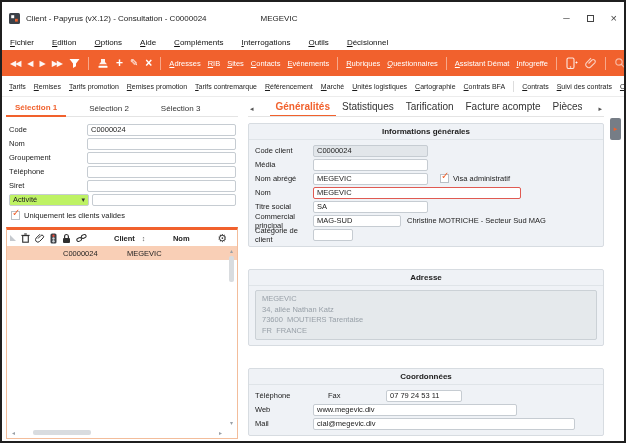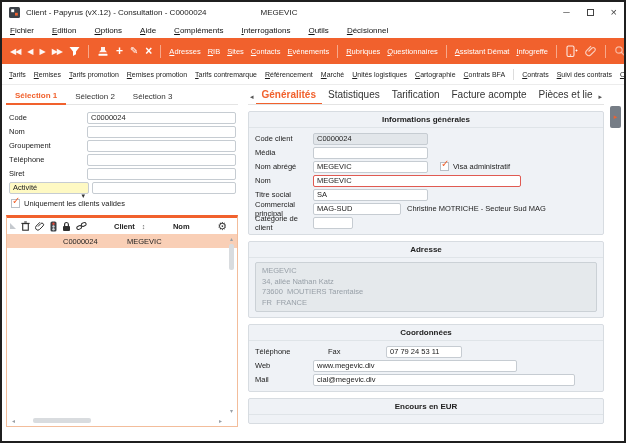--- a/index.html
+++ b/index.html
@@ -1,20 +1,20 @@
 <!DOCTYPE html>
 <html><head>
 <meta charset="utf-8">
 <style>
   html,body{margin:0;padding:0;background:#e8e8e8;font-family:"Liberation Sans","DejaVu Sans",sans-serif;}
   *{box-sizing:border-box;}
   .win{width:626px;height:443px;background:#fff;border:2px solid #1f1f1f;position:relative;overflow:hidden;}
 
   
-  .titlebar{height:20px;display:flex;align-items:center;padding:4px 7px;font-size:8px;color:#222;background:#fff;}
+  .titlebar{height:20px;display:flex;align-items:center;padding:16px 7px;font-size:8px;color:#222;background:#fff;}
   .app-ico{width:11px;height:11px;margin-right:6px;flex-shrink:0;}
   .win-sub{margin-left:54px;}
   .winctl{margin-left:auto;display:flex;gap:17px;align-items:center;color:#444;font-size:9px;}
   .maxbox{width:7px;height:7px;border:1px solid #444;display:inline-block;}
 
   
   .menubar{height:16px;display:flex;align-items:center;padding:0 3px;font-size:8px;color:#111;}
   .menu-item{display:inline-block;padding:0 13px 0 5px;cursor:default;}
   .menu-item::first-letter{text-decoration:underline;}
 
@@ -32,37 +32,37 @@
   .mod-item{white-space:nowrap;}
   .mod-item::first-letter{text-decoration:underline;}
   .mod-sep{width:1px;height:11px;background:#ddd;flex-shrink:0;}
 
   
   .main{height:356px;display:flex;padding:2px 4px 14px 4px;position:relative;background:#fff;}
   .leftcol{width:232px;flex-shrink:0;display:flex;flex-direction:column;}
   .rightcol{flex:1;display:flex;flex-direction:column;margin:0 16px 0 10px;min-width:0;}
 
   
-  .tabstrip{display:flex;align-items:flex-end;height:18px;border-bottom:1px solid #e4e4e4;font-size:8px;color:#333;}
+  .tabstrip{display:flex;align-items:flex-end;height:18px;border-bottom:1px solid #e4e4e4;font-size:8px;color:#333;gap:14px;}
   .tab{padding:2px 9px 3px;white-space:nowrap;cursor:default;}
   .tab.active{color:#F1612D;font-weight:bold;border-bottom:2px solid #F1612D;margin-bottom:-1px;}
   .tab-arrow{color:#555;font-size:7px;padding:0 2px 3px;flex-shrink:0;}
   .gtabs-scroll{flex:1;display:flex;overflow:hidden;}
   .gtab{padding:2px 6px 3px;white-space:nowrap;flex-shrink:0;font-size:10px;}
   .gtab.active{color:#F1612D;font-weight:bold;border-bottom:2px solid #F1612D;margin-bottom:-1px;}
 
   
   .selform{padding:6px 2px 0 3px;font-size:7.5px;color:#222;}
   .frow{display:flex;align-items:center;height:13px;margin-bottom:1px;}
   .frow label{width:78px;flex-shrink:0;}
   .inp{height:12px;border:1px solid #C6CCD2;border-radius:2px;font-size:7.5px;font-family:inherit;padding:0 3px;color:#222;background:#fff;width:100%;outline:none;}
   .inp.gray{background:#E2E6EA;}
   .inp.red{border-color:#E05A52;}
   .inp.num{text-align:right;}
-  .selbox{width:80px;height:12px;border:1px solid #C6CCD2;border-radius:2px;background:#fef9c3;display:flex;padding:0 3px;flex-shrink:0;margin-right:3px;flex-direction:column;}
+  .selbox{width:80px;height:12px;border:1px solid #C6CCD2;border-radius:2px;background:#bef264;display:flex;align-items:center;padding:0 3px;flex-shrink:0;margin-right:3px;}
   .selbox .chev{margin-left:auto;font-size:7px;color:#333;}
   .chkrow{display:flex;align-items:center;gap:4px;margin:3px 0 0 2px;height:12px;}
   .chk{width:9px;height:9px;border:1px solid #b9bfc6;background:#fff;position:relative;flex-shrink:0;}
   .chk .mark{color:#F1612D;font-size:10px;font-weight:bold;position:absolute;top:-4px;left:0;line-height:10px;}
 
   
   .resultbox{flex:1;margin-top:6px;border:1px solid #F3BD9B;border-top:3px solid #F1612D;display:flex;flex-direction:column;position:relative;font-size:7.5px;background:#fff;}
   .rhead{height:16px;display:flex;align-items:center;padding:0 4px 0 3px;gap:5px;color:#222;}
   .corner{width:0;height:0;border-style:solid;border-width:0 0 6px 6px;border-color:transparent transparent transparent #b6bcc2;transform:rotate(-90deg);opacity:.8;}
   .hic{display:flex;align-items:center;}
@@ -73,21 +73,21 @@
   .rrow{height:14px;background:#F9CFB6;display:flex;align-items:center;padding-left:56px;color:#222;}
   .rrow .c1{width:64px;}
   .vscroll{position:absolute;right:1px;top:17px;bottom:12px;width:9px;display:flex;flex-direction:column;align-items:center;color:#9aa0a6;font-size:6px;}
   .vthumb{width:5px;height:26px;background:#d9dcdf;border-radius:2px;margin-top:2px;}
   .vdown{margin-top:auto;}
   .hscroll{position:absolute;left:2px;right:12px;bottom:1px;height:10px;display:flex;align-items:center;color:#9aa0a6;font-size:6px;padding:0 3px;}
   .hthumb{width:58px;height:5px;background:#d9dcdf;border-radius:2px;margin-left:18px;}
   .hnext{margin-left:auto;}
 
   
-  .panelwrap{flex:1;padding-top:6px;display:flex;flex-direction:column;gap:6px;overflow:hidden;}
+  .panelwrap{flex:1;padding-top:6px;display:flex;flex-direction:column;gap:22px;overflow:hidden;}
   .sect{background:#EFF2F6;border:1px solid #D7DCE1;border-radius:2px;padding:0 6px 4px;font-size:7.5px;color:#222;}
   .sect-title{text-align:center;font-weight:bold;font-size:8px;padding:3px 0;border-bottom:1px solid #DFE4E8;margin:0 -6px 4px;}
   .srow{display:flex;align-items:center;height:13px;margin-bottom:1px;}
   .srow label{width:58px;flex-shrink:0;}
   .w115{width:115px;flex:none;}
   .w208{width:208px;flex:none;}
   .w40{width:40px;flex:none;}
   .w88{width:88px;flex:none;}
   .w110{width:110px;flex:none;}
   .w76{width:76px;flex:none;}

